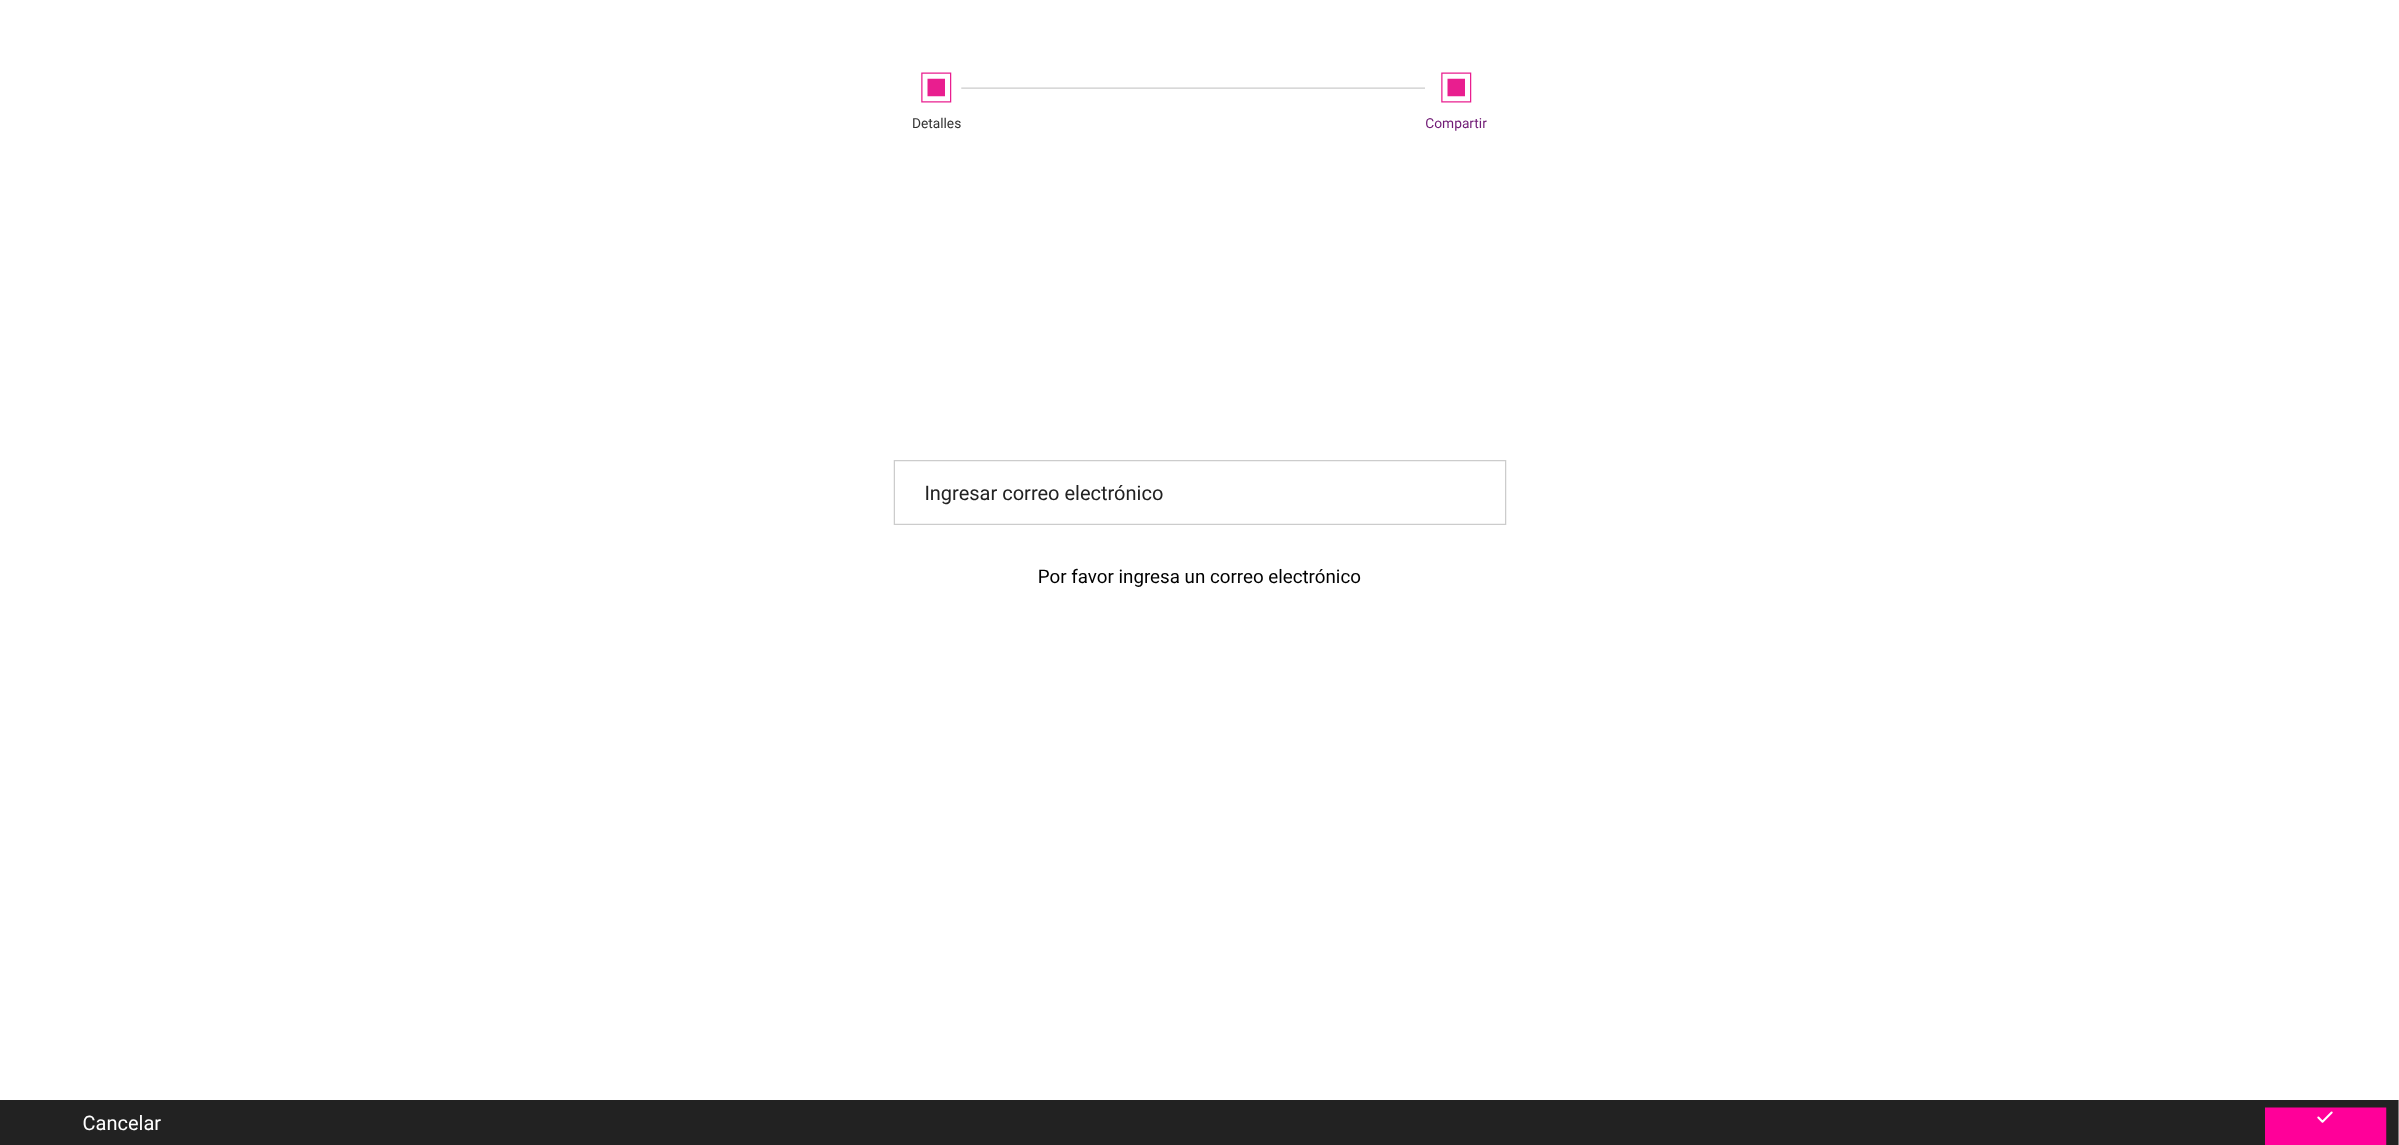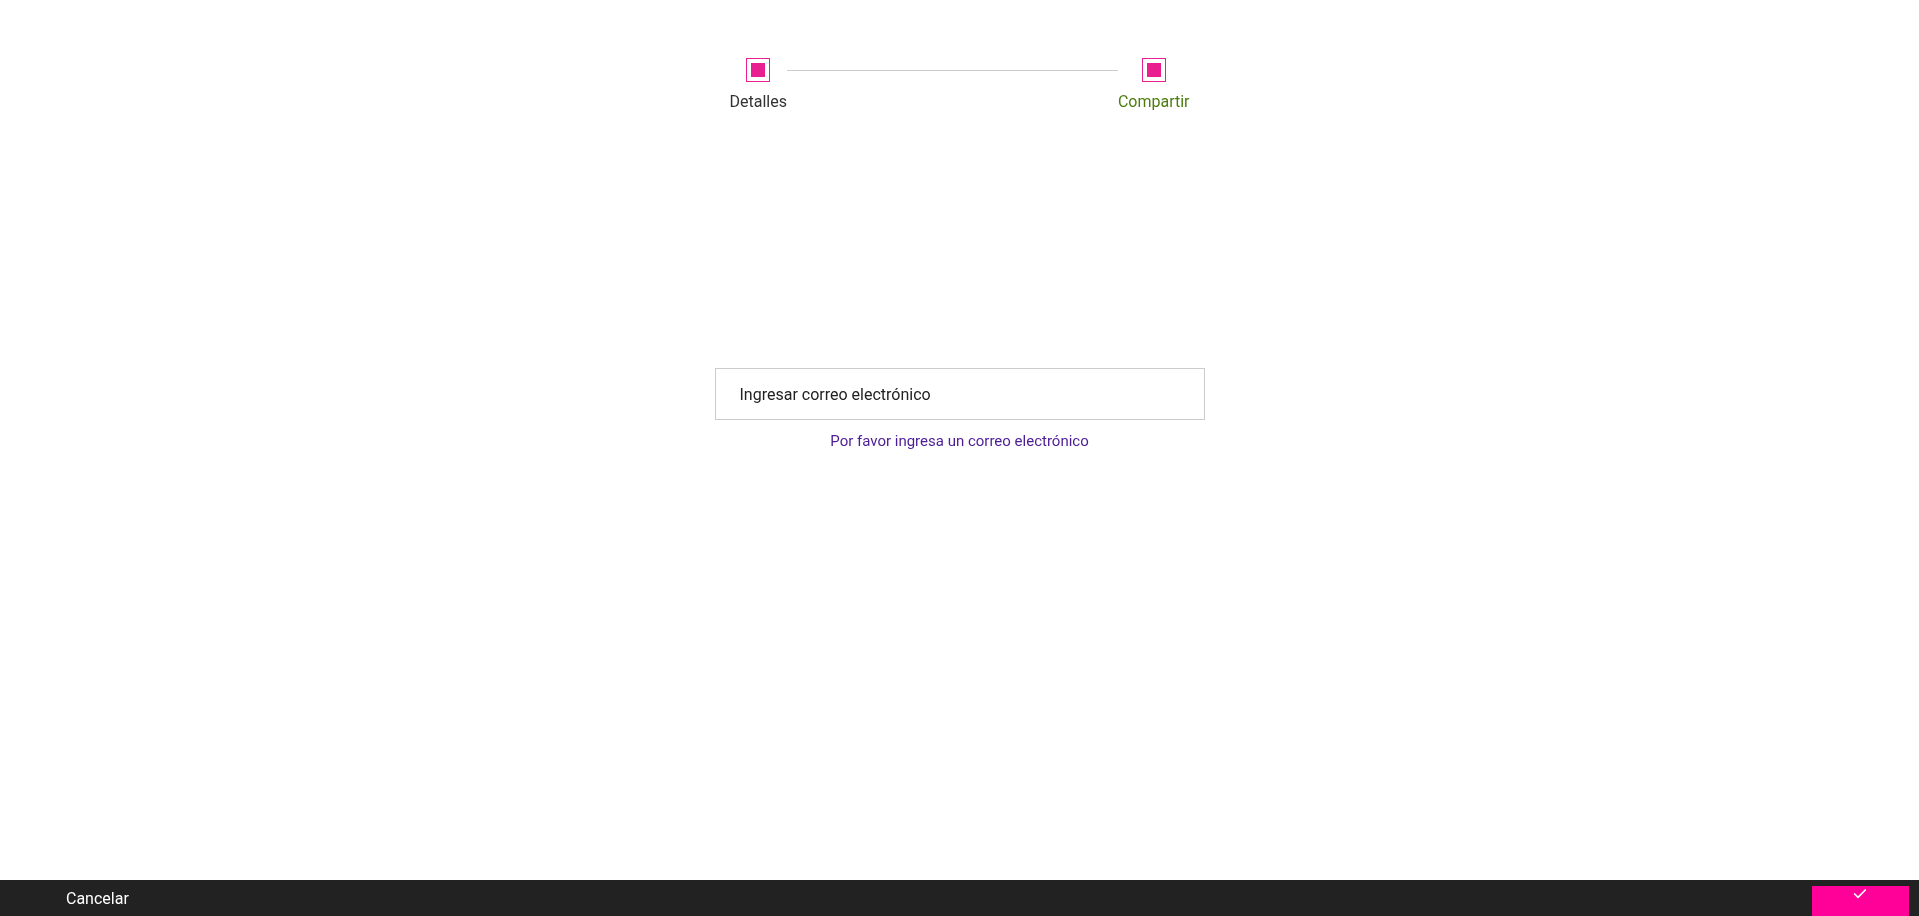--- a/index.html
+++ b/index.html
@@ -39,25 +39,25 @@
       justify-content: center;
       background: #fff;
     }
     .step-box-inner {
       width: 14px;
       height: 14px;
       background: #e91e8f;
     }
     .step-label {
       margin-top: 10px;
-      font-size: 16px;
+      font-size: 11px;
       color: #333;
     }
     .step-label.active {
-      color: #4d7c0f;
+      color: #701a75;
     }
     .step-connector {
       flex: 1;
       height: 1px;
       background: #ccc;
       margin-top: 12px;
     }
     .form-area {
       position: absolute;
       top: 328px;
@@ -108,23 +108,23 @@
       font-size: 16px;
       color: #222;
       font-family: inherit;
       background: transparent;
     }
     .email-input::placeholder {
       color: #222;
     }
     .helper-text {
       text-align: center;
-      margin-top: 12px;
+      margin-top: 32px;
       font-size: 15px;
-      color: #4c1d95;
+      color: #000000;
     }
     .footer {
       position: absolute;
       bottom: 0;
       left: 0;
       right: 0;
       height: 36px;
       background: #222222;
       display: flex;
       align-items: center;

